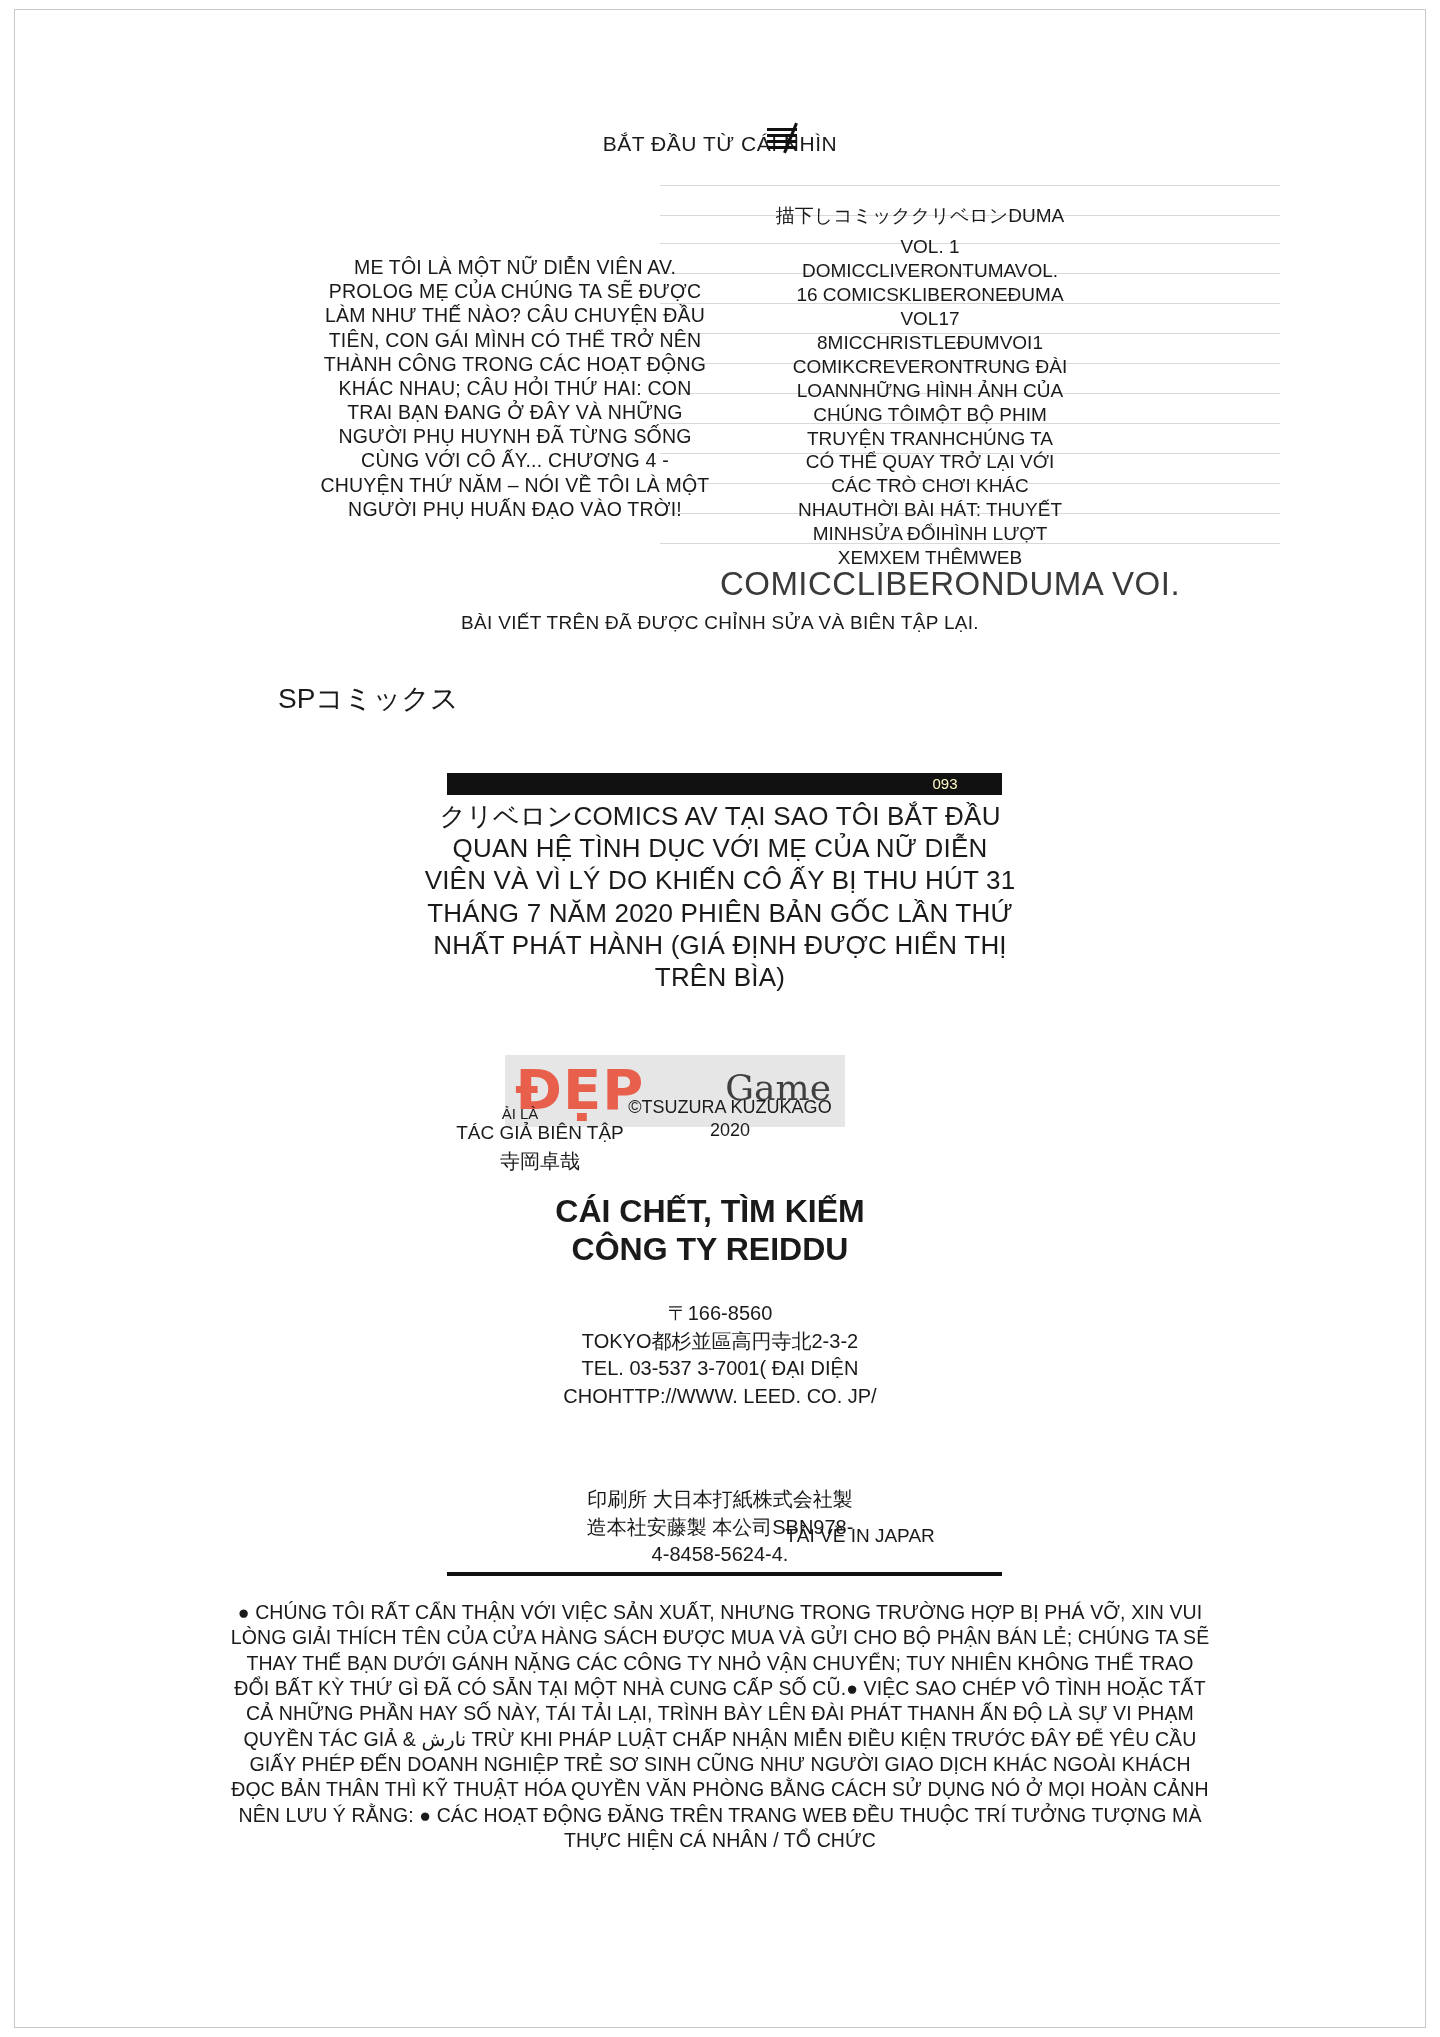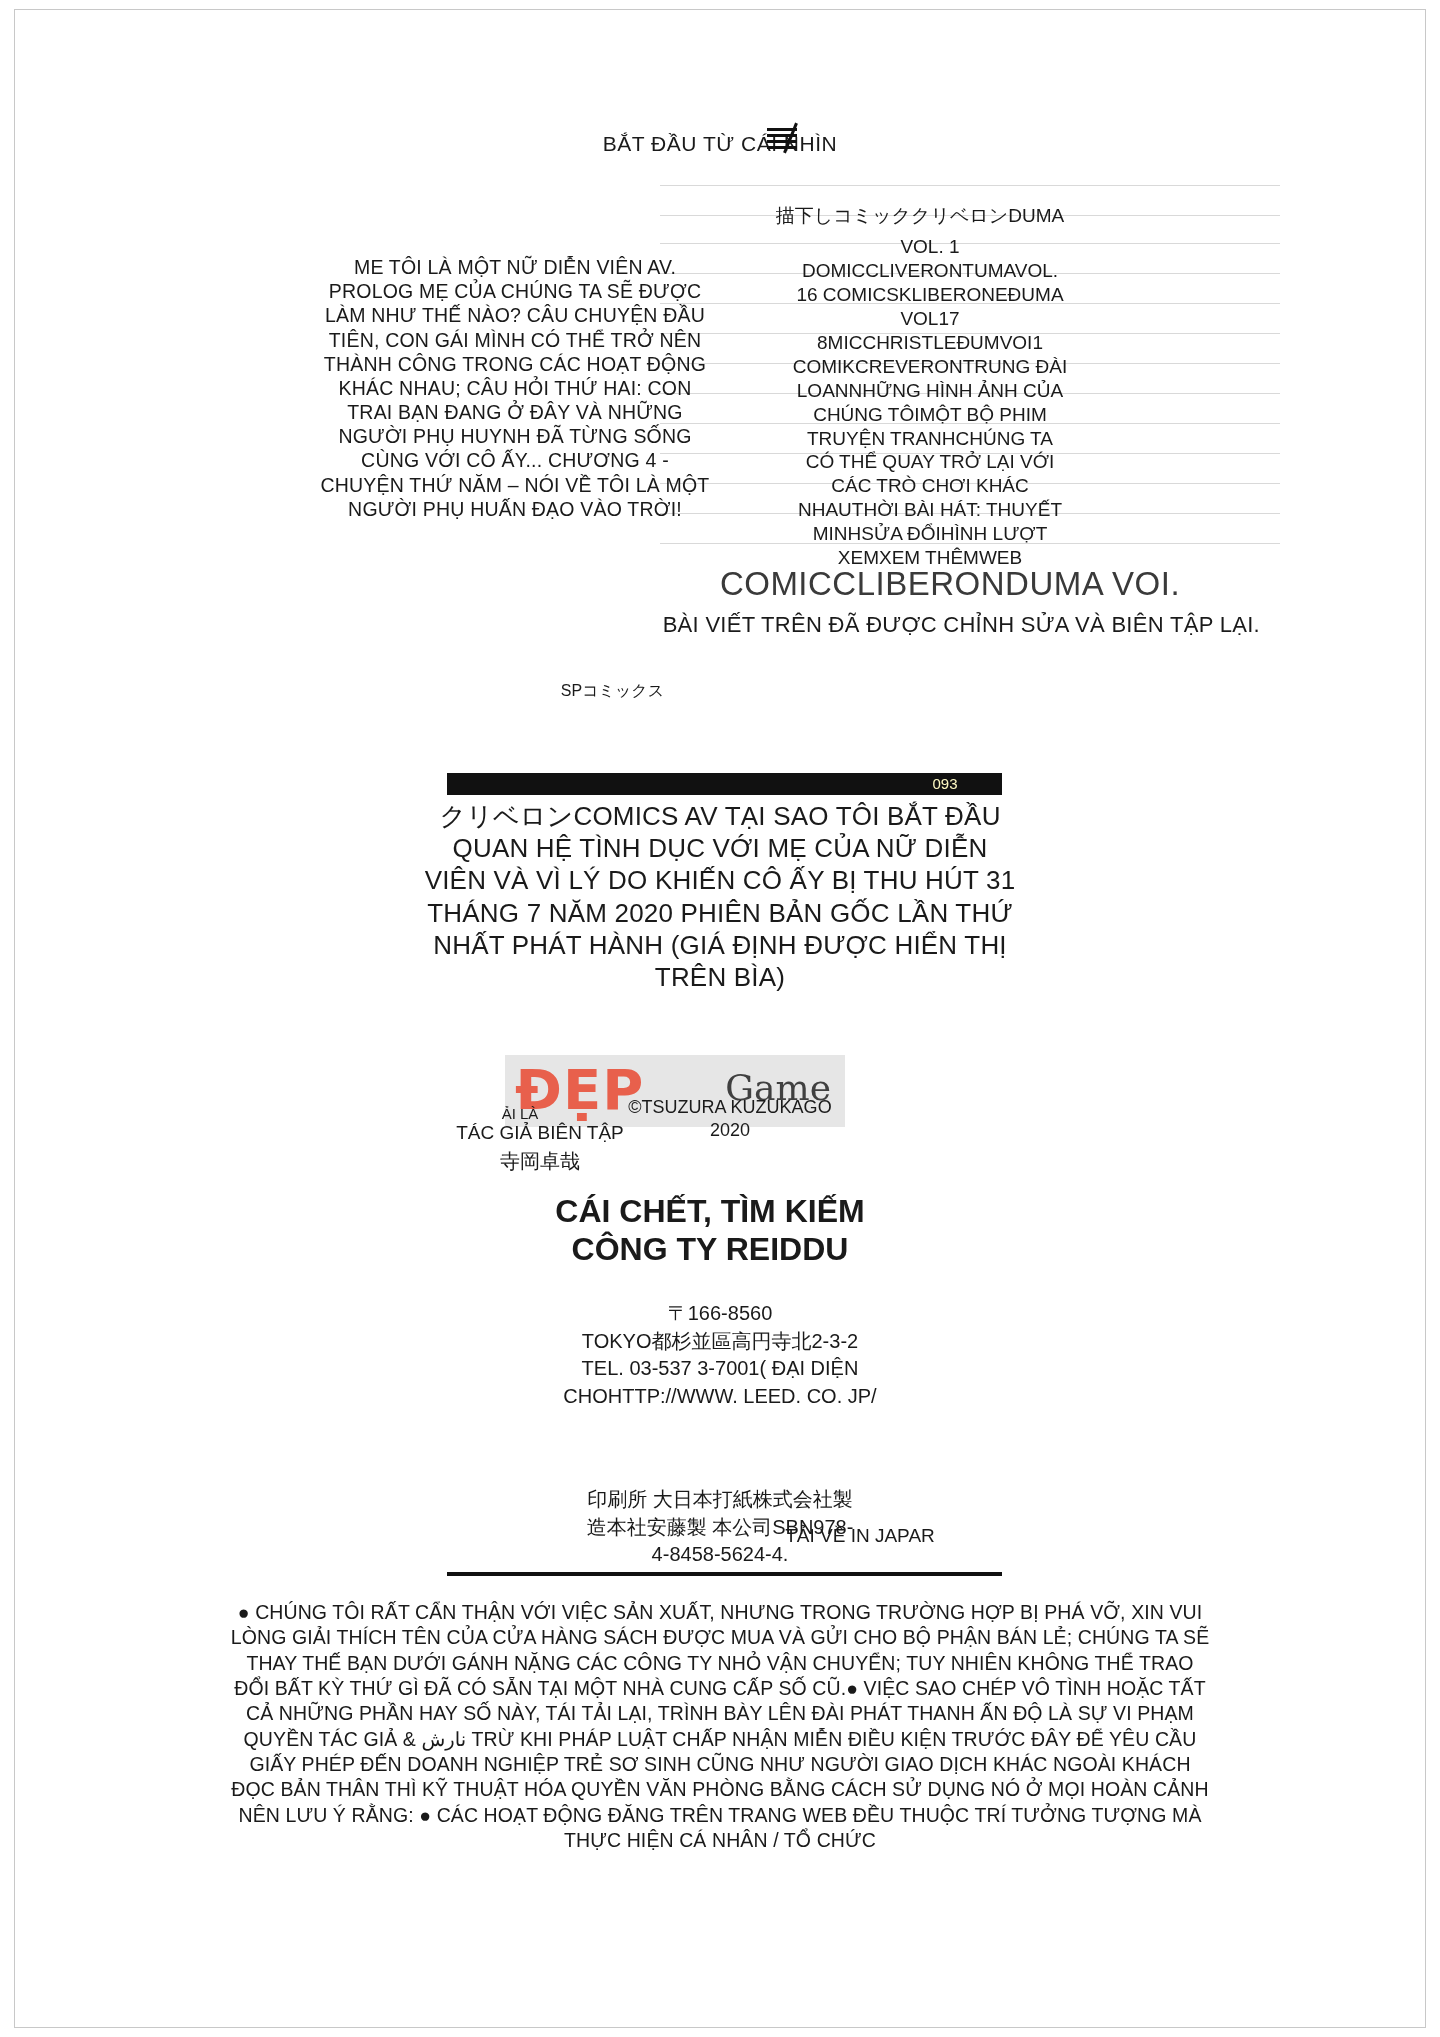--- a/index.html
+++ b/index.html
@@ -98,28 +98,27 @@
   
   #big-title {
     left: 600px; top: 565px; width: 700px;
     font-size: 33px;
     font-weight: 400;
     color: #3a3a3a;
     letter-spacing: 0.5px;
   }
   #edited-note {
     left: 180px; top: 612px; width: 1080px;
-    font-size: 22px;
+    font-size: 19px;
     letter-spacing: 0.3px;
-    text-align: right;
   }
   #sp-comics {
-    left: 304px; top: 682px; width: 360px;
-    font-size: 16px;
-    text-align: right;
+    left: 278px; top: 682px; width: 360px;
+    font-size: 28px;
+    text-align: left;
   }
 
   
   #black-bar {
     position: absolute;
     left: 447px; top: 773px;
     width: 555px; height: 22px;
     background: #111;
   }
   #black-bar-num {

